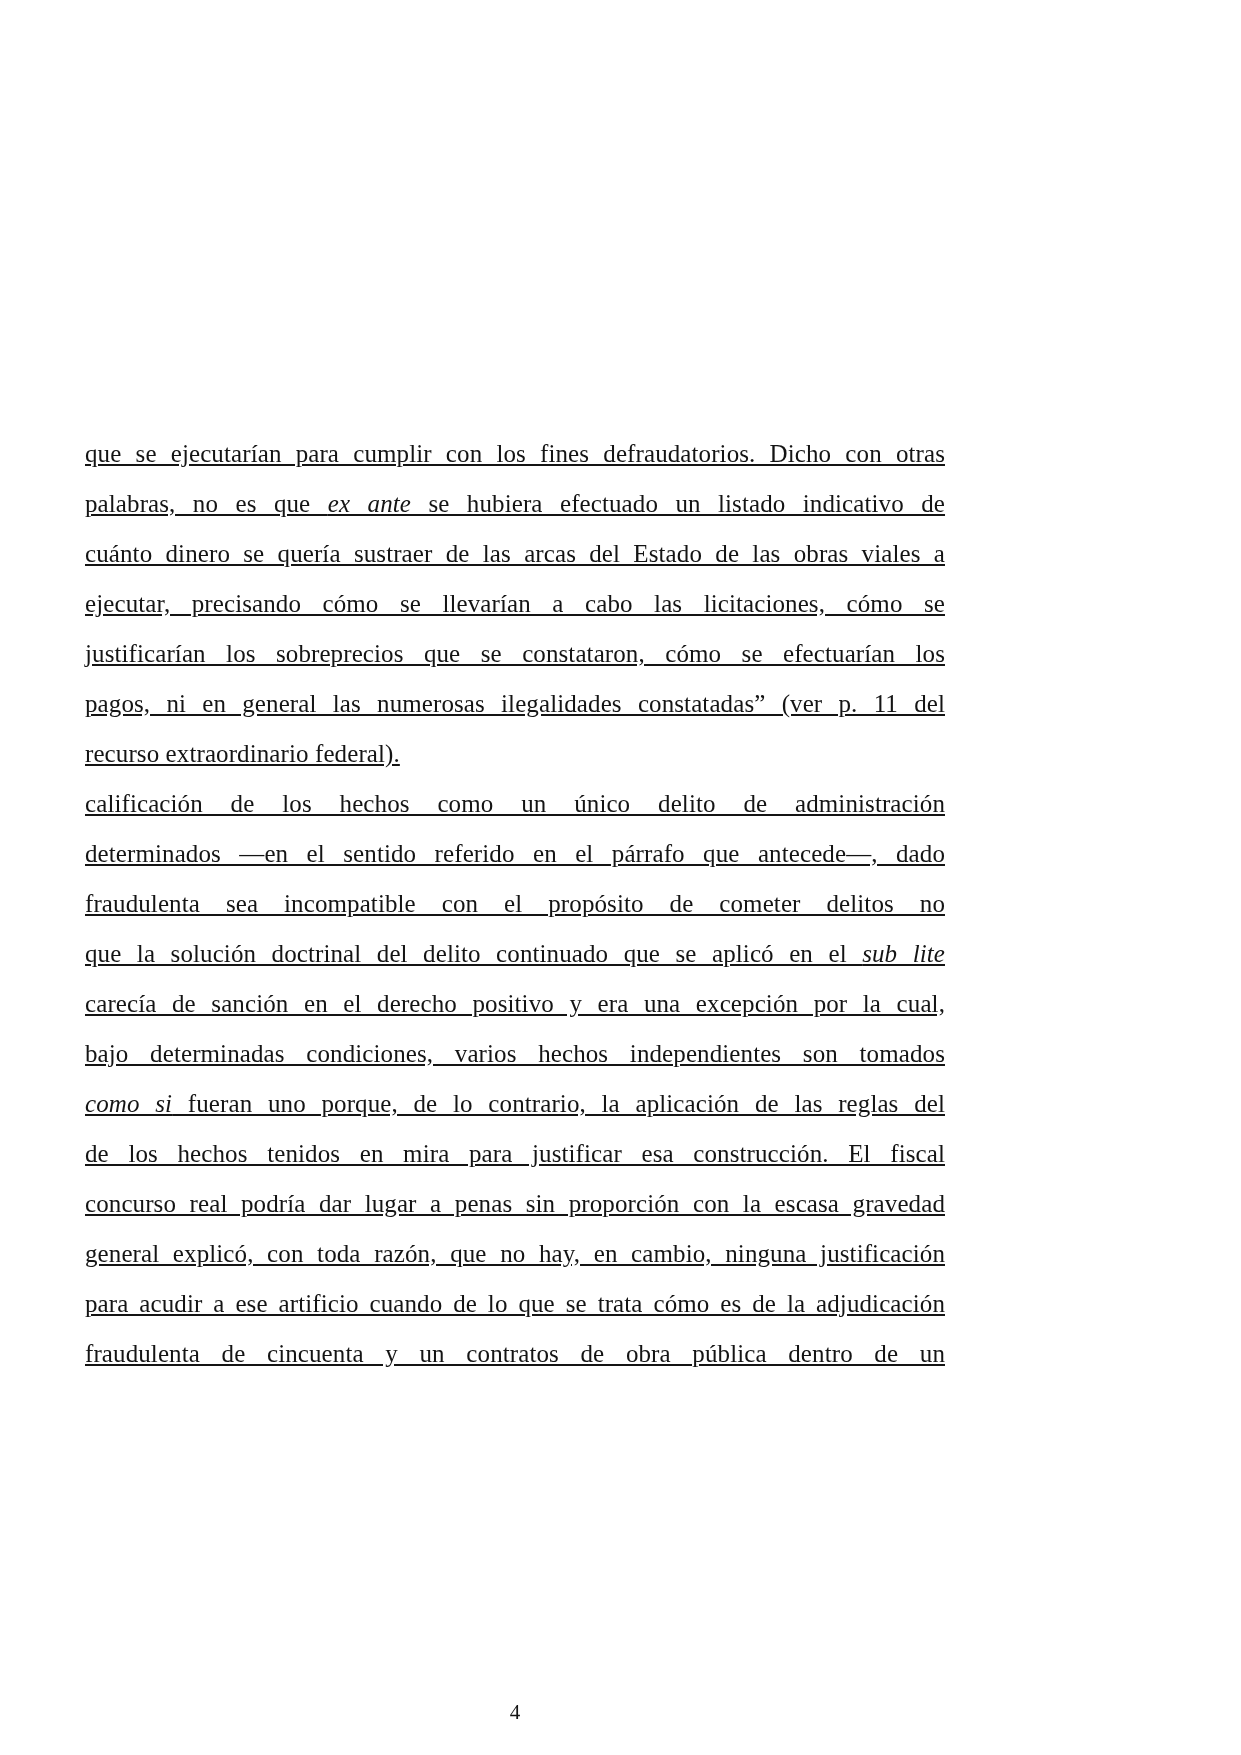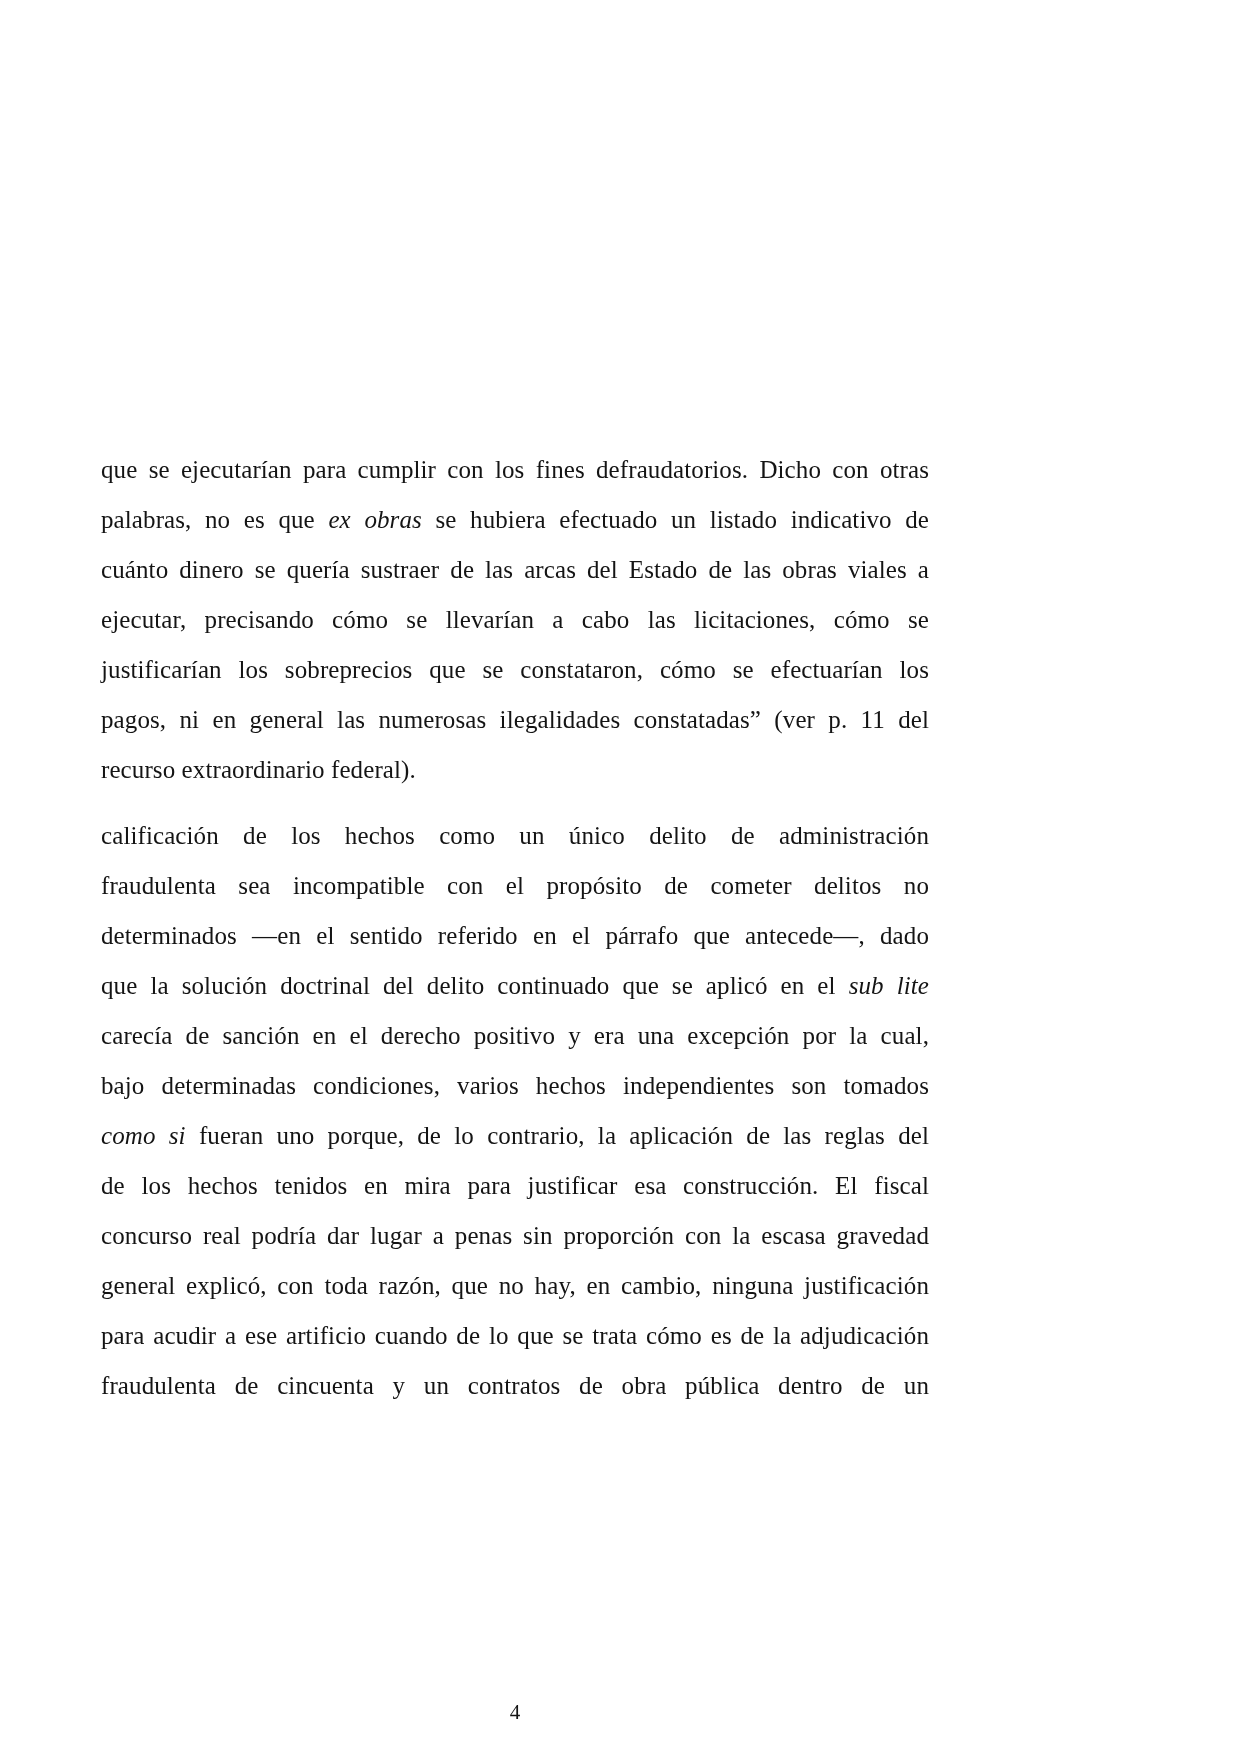--- a/index.html
+++ b/index.html
@@ -23,22 +23,23 @@
   .text-block {
     position: absolute;
     left: 85px;
     top: 429px;
     width: 860px;
     font-size: 25px;
     line-height: 50px;
     letter-spacing: 0.1px;
   }
   .para {
-    margin: 16px;
+    margin: 0;
     padding: 0;
+    text-decoration: underline;
   }
   .line {
     text-align: justify;
     text-align-last: justify;
     -moz-text-align-last: justify;
     height: 50px;
     overflow: visible;
   }
   .line.no-stretch {
     text-align-last: left;
@@ -58,31 +59,31 @@
     color: #141414;
   }
 </style>
 </head>
 <body>
 
 <div class="page">
   <div class="text-block">
       <div class="para">
         <div class="line">que se ejecutarían para cumplir con los fines defraudatorios. Dicho con otras</div>
-        <div class="line">palabras, no es que <i>ex obras</i> se hubiera efectuado un listado indicativo de</div>
+        <div class="line">palabras, no es que <i>ex ante</i> se hubiera efectuado un listado indicativo de</div>
         <div class="line">cuánto dinero se quería sustraer de las arcas del Estado de las obras viales a</div>
         <div class="line">ejecutar, precisando cómo se llevarían a cabo las licitaciones, cómo se</div>
         <div class="line">justificarían los sobreprecios que se constataron, cómo se efectuarían los</div>
         <div class="line">pagos, ni en general las numerosas ilegalidades constatadas” (ver p. 11 del</div>
         <div class="line no-stretch">recurso extraordinario federal).</div>
       </div>
       <div class="para">
         <div class="line">calificación de los hechos como un único delito de administración</div>
+        <div class="line">determinados —en el sentido referido en el párrafo que antecede—, dado</div>
         <div class="line">fraudulenta sea incompatible con el propósito de cometer delitos no</div>
-        <div class="line">determinados —en el sentido referido en el párrafo que antecede—, dado</div>
         <div class="line">que la solución doctrinal del delito continuado que se aplicó en el <i>sub lite</i></div>
         <div class="line">carecía de sanción en el derecho positivo y era una excepción por la cual,</div>
         <div class="line">bajo determinadas condiciones, varios hechos independientes son tomados</div>
         <div class="line"><i>como si</i> fueran uno porque, de lo contrario, la aplicación de las reglas del</div>
         <div class="line">de los hechos tenidos en mira para justificar esa construcción. El fiscal</div>
         <div class="line">concurso real podría dar lugar a penas sin proporción con la escasa gravedad</div>
         <div class="line">general explicó, con toda razón, que no hay, en cambio, ninguna justificación</div>
         <div class="line">para acudir a ese artificio cuando de lo que se trata cómo es de la adjudicación</div>
         <div class="line">fraudulenta de cincuenta y un contratos de obra pública dentro de un</div>
       </div>

